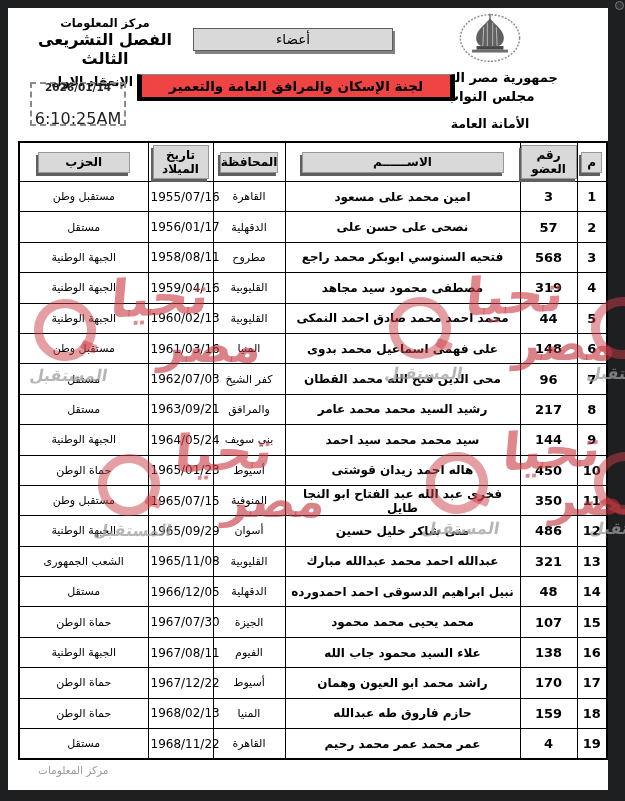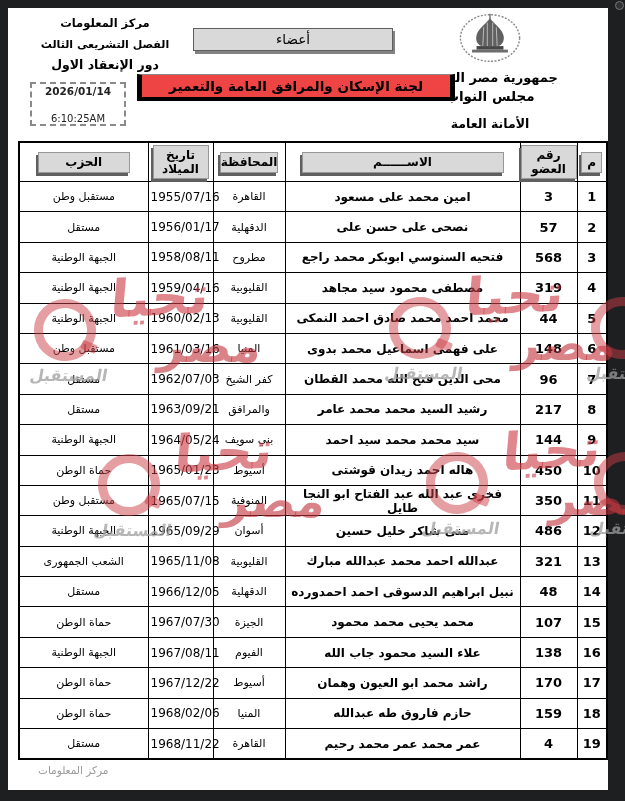--- a/index.html
+++ b/index.html
@@ -16,29 +16,29 @@
     position:absolute;right:1px;top:1px;width:7px;height:7px;border-radius:50%;
     border:1.5px solid #777;background:#333;z-index:60;
   }
   
   .hdr-right{position:absolute;top:4px;right:28px;width:180px;text-align:center;direction:rtl;}
   .hdr-right .country{font-size:13px;font-weight:bold;margin-top:2px;}
   .hdr-right .council{font-size:13.5px;font-weight:bold;margin-top:3px;}
   .hdr-right .secretariat{font-size:12.5px;font-weight:bold;margin-top:12px;}
   .hdr-left{position:absolute;top:8px;left:14px;width:166px;text-align:center;direction:rtl;}
   .hdr-left .l1{font-size:11.5px;font-weight:bold;}
-  .hdr-left .l2{font-size:11px;font-weight:bold;margin-top:8px;}
+  .hdr-left .l2{font-size:16px;font-weight:bold;margin-top:0;}
   .hdr-left .l3{font-size:12.5px;font-weight:bold;margin-top:6px;}
   .datebox{
     position:absolute;top:74px;left:22px;width:92px;height:40px;
     border:2px dashed #8a8a8a;text-align:center;direction:ltr;
     display:flex;flex-direction:column;justify-content:center;gap:16px;
   }
   .datebox .d{font-size:10.5px;font-weight:bold;color:#222;}
-  .datebox .t{font-size:10px;color:#222;}
+  .datebox .t{font-size:16px;color:#222;}
   .members-btn{
     position:absolute;top:20px;left:185px;width:198px;height:21px;
     background:#d9d9d9;border:1px solid #5e5e5e;box-shadow:2px 3px 0 #828282;
     text-align:center;font-size:13.5px;font-weight:normal;line-height:21px;direction:rtl;
   }
   .committee-btn{
     position:absolute;top:66px;left:129px;width:308px;height:22px;
     background:#ef4444;
     border-top:1px solid #8a8a8a;border-left:5px solid #000;
     border-right:5px solid #000;border-bottom:4px solid #000;
@@ -281,21 +281,21 @@
           <td class="col-name">راشد محمد ابو العيون وهمان</td>
           <td class="col-gov">أسيوط</td>
           <td class="col-date">1967/12/22</td>
           <td class="col-party">حماة الوطن</td>
         </tr>
         <tr>
           <td class="col-index">18</td>
           <td class="col-memno">159</td>
           <td class="col-name">حازم فاروق طه عبدالله</td>
           <td class="col-gov">المنيا</td>
-          <td class="col-date">1968/02/06</td>
+          <td class="col-date">1968/02/13</td>
           <td class="col-party">حماة الوطن</td>
         </tr>
         <tr>
           <td class="col-index">19</td>
           <td class="col-memno">4</td>
           <td class="col-name">عمر محمد عمر محمد رحيم</td>
           <td class="col-gov">القاهرة</td>
           <td class="col-date">1968/11/22</td>
           <td class="col-party">مستقل</td>
         </tr>

